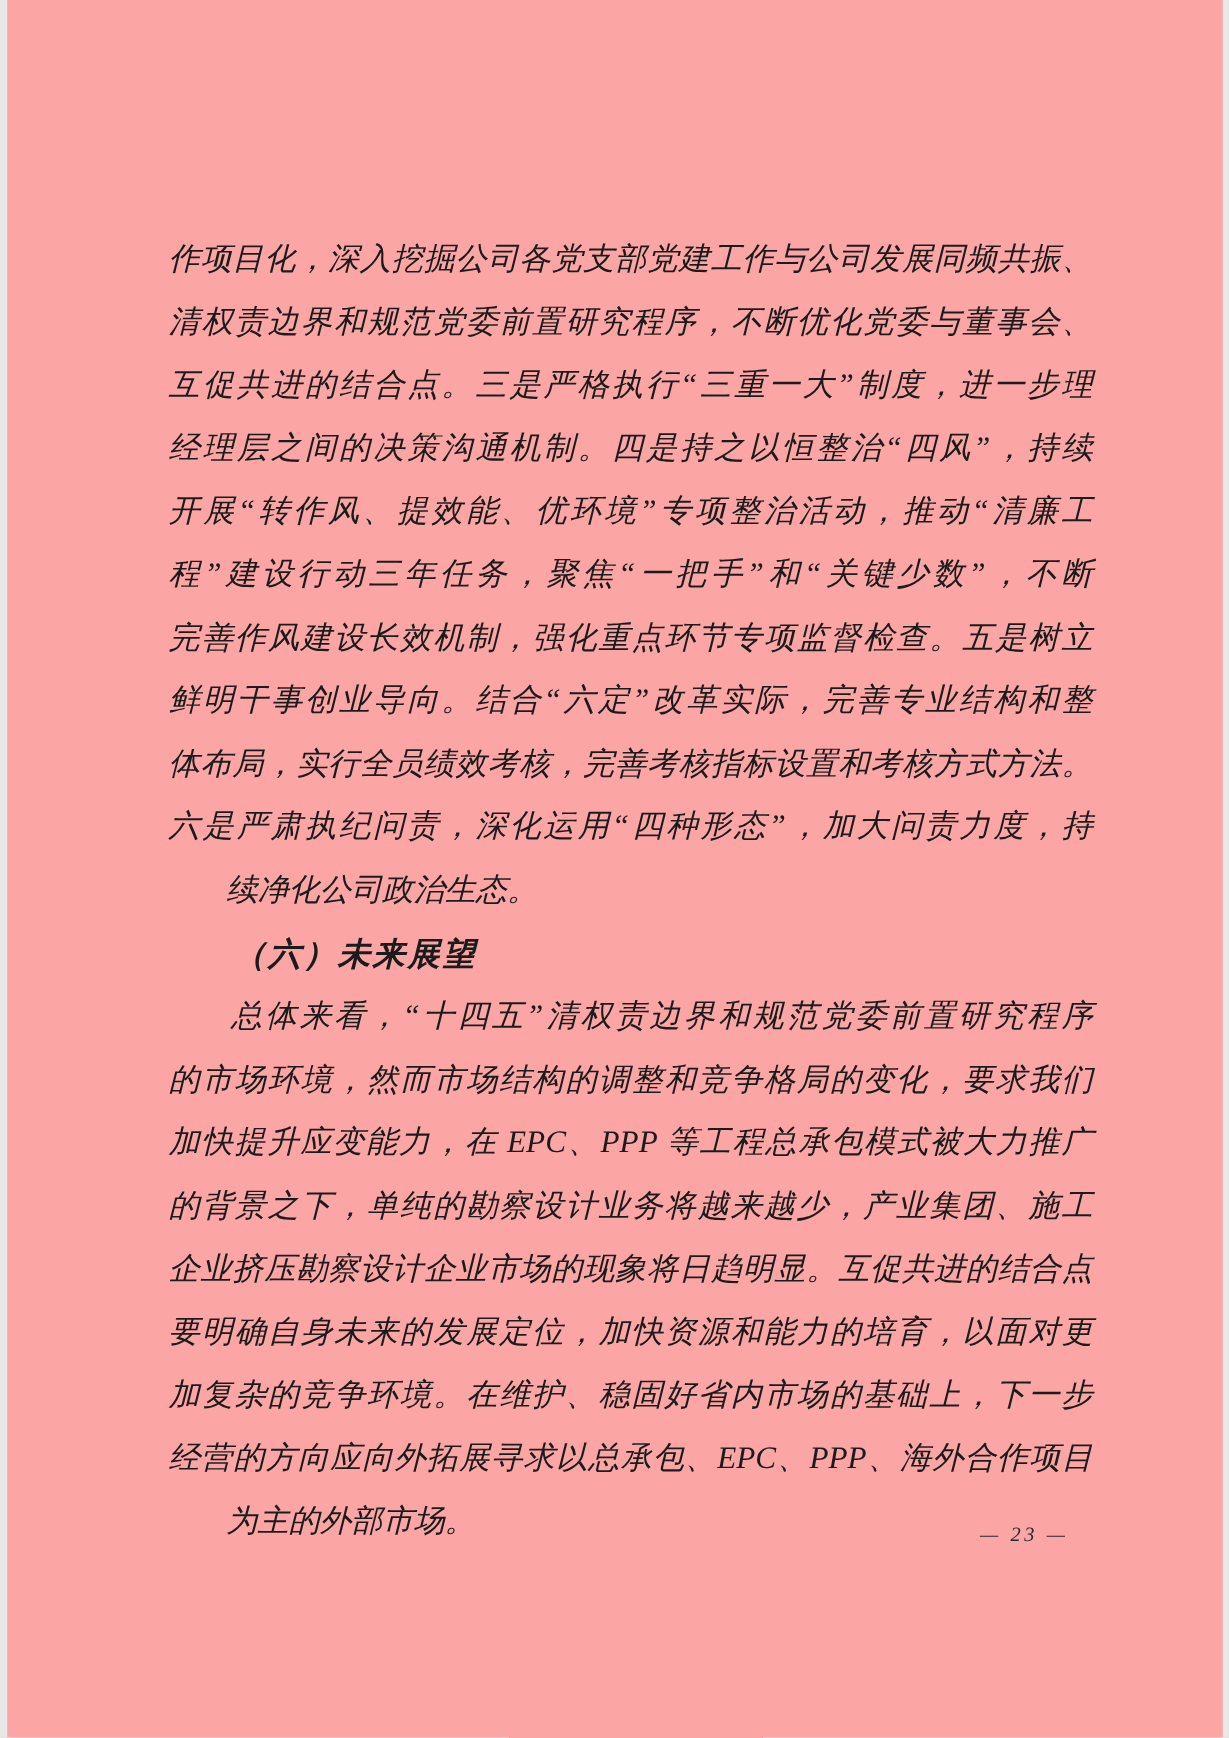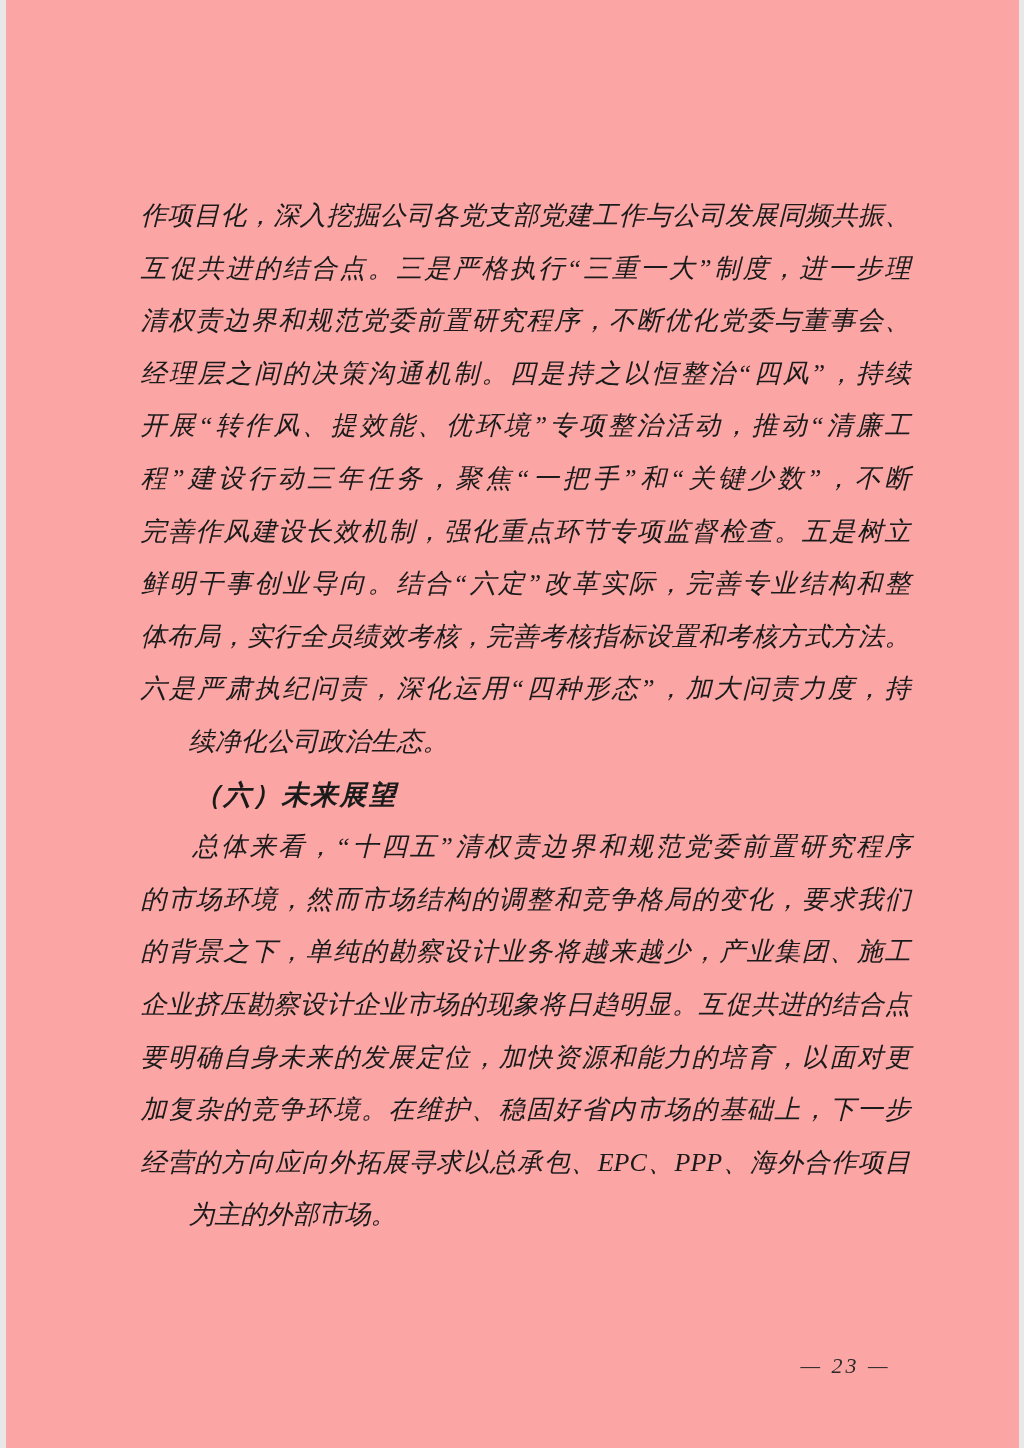--- a/index.html
+++ b/index.html
@@ -42,50 +42,51 @@
   .heading {
     font-weight: bold;
     font-size: 27px;
     line-height: 52.6px;
     height: 52.6px;
     text-indent: 2em;
     letter-spacing: 2px;
   }
   .page-footer {
     position: absolute;
-    top: 1353px;
+    top: 1269px;
     right: 128px;
-    font-size: 22px;
+    font-size: 17px;
     color: #2a2a2a;
     letter-spacing: 3px;
     font-family: "Liberation Serif", "DejaVu Serif", serif;
   }
 </style>
 </head>
 <body>
 
 <div class="page">
   <div class="text-block">
     <div>
         <div class="line">作项目化，深入挖掘公司各党支部党建工作与公司发展同频共振、</div>
+        <div class="line">清权责边界和规范党委前置研究程序，不断优化党委与董事会、</div>
         <div class="line">互促共进的结合点。三是严格执行“三重一大”制度，进一步理</div>
-        <div class="line">清权责边界和规范党委前置研究程序，不断优化党委与董事会、</div>
         <div class="line">经理层之间的决策沟通机制。四是持之以恒整治“四风”，持续</div>
         <div class="line">开展“转作风、提效能、优环境”专项整治活动，推动“清廉工</div>
         <div class="line">程”建设行动三年任务，聚焦“一把手”和“关键少数”，不断</div>
         <div class="line">完善作风建设长效机制，强化重点环节专项监督检查。五是树立</div>
         <div class="line">鲜明干事创业导向。结合“六定”改革实际，完善专业结构和整</div>
         <div class="line">体布局，实行全员绩效考核，完善考核指标设置和考核方式方法。</div>
         <div class="line">六是严肃执纪问责，深化运用“四种形态”，加大问责力度，持</div>
         <div class="line flush">续净化公司政治生态。</div>
       </div>
     <div class="heading">（六）未来展望</div>
     <div>
         <div class="line indent">总体来看，“十四五”清权责边界和规范党委前置研究程序</div>
         <div class="line">的市场环境，然而市场结构的调整和竞争格局的变化，要求我们</div>
+        <div class="line">加快提升应变能力，在 EPC、PPP 等工程总承包模式被大力推广</div>
         <div class="line">的背景之下，单纯的勘察设计业务将越来越少，产业集团、施工</div>
         <div class="line">企业挤压勘察设计企业市场的现象将日趋明显。互促共进的结合点</div>
         <div class="line">要明确自身未来的发展定位，加快资源和能力的培育，以面对更</div>
         <div class="line">加复杂的竞争环境。在维护、稳固好省内市场的基础上，下一步</div>
         <div class="line">经营的方向应向外拓展寻求以总承包、EPC、PPP、海外合作项目</div>
         <div class="line flush">为主的外部市场。</div>
       </div>
   </div>
   <div class="page-footer">— 23 —</div>
 </div>

